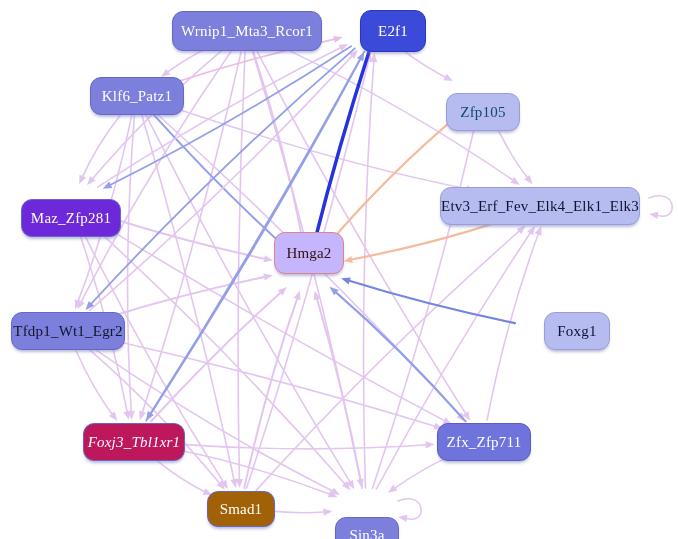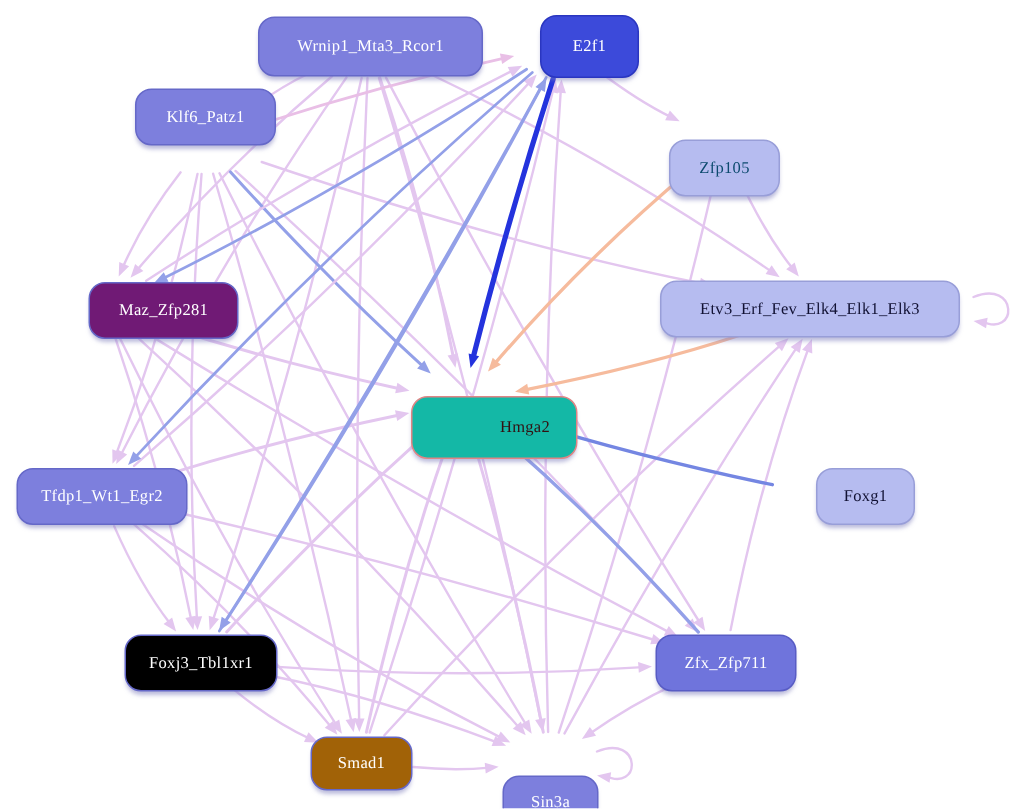--- a/index.html
+++ b/index.html
@@ -8,21 +8,21 @@
     width:678px;height:539px;
     background:#ffffff;
     overflow:hidden;
     font-family:"Liberation Serif", serif;
   }
   #edges-svg{position:absolute;left:0;top:0;width:678px;height:539px;}
   .node{
     position:absolute;
     display:flex;align-items:center;justify-content:center;
     border-radius:11px;
-    font-size:11px;
+    font-size:15px;
     text-align:center;
     box-shadow:0 3px 3px -1px rgba(130,130,190,0.55);
     cursor:pointer;
     white-space:nowrap;
     letter-spacing:0.2px;
   }
   .node span{padding:0 4px;}
 </style>
 </head>
 <body>
@@ -144,42 +144,42 @@
       <path d="M 491.19886205388485 115.4074858507876 Q 508.6676112553835 154.16154587172096 528.8285956535365 179.57420583085258" fill="none" stroke="#e3c6ef" stroke-width="1.6" stroke-linecap="round"></path>
       <polygon points="532.5576583302391,184.2746410823185 524.1438031643056,179.46142581114117 529.7843254660647,174.98655059909805" fill="#e3c6ef"></polygon>
     </svg>
   <div id="nodes-layer">
       <div class="node" style="left: 172px; top: 11px; width: 148px; height: 38px; background: rgb(125, 127, 221); border: 1px solid rgb(101, 104, 200); color: rgb(255, 255, 255);">
         <span>Wrnip1_Mta3_Rcor1</span>
       </div>
       <div class="node" style="left: 344px; top: 10px; width: 64px; height: 40px; background: rgb(60, 74, 218); border: 1px solid rgb(42, 54, 192); color: rgb(255, 255, 255); margin-left: 16px;">
         <span>E2f1</span>
       </div>
-      <div class="node" style="left: 90px; top: 59px; width: 92px; height: 36px; background: rgb(125, 127, 221); border: 1px solid rgb(101, 104, 200); color: rgb(255, 255, 255);">
+      <div class="node" style="left: 90px; top: 77px; width: 92px; height: 36px; background: rgb(125, 127, 221); border: 1px solid rgb(101, 104, 200); color: rgb(255, 255, 255);">
         <span>Klf6_Patz1</span>
       </div>
       <div class="node" style="left: 446px; top: 93px; width: 72px; height: 36px; background: rgb(182, 188, 240); border: 1px solid rgb(152, 158, 216); color: #0c4a6e; font-family: Liberation Serif, serif;">
         <span>Zfp105</span>
       </div>
-      <div class="node" style="left: 21px; top: 188px; width: 98px; height: 36px; background: #701a75; border: 1px solid rgb(101, 104, 200); color: rgb(255, 255, 255); margin-left: 38px;">
+      <div class="node" style="left: 21px; top: 199px; width: 98px; height: 36px; background: #6d28d9; border: 1px solid rgb(101, 104, 200); color: rgb(255, 255, 255);">
         <span>Maz_Zfp281</span>
       </div>
       <div class="node" style="left: 440px; top: 187px; width: 198px; height: 36px; background: rgb(182, 188, 240); border: 1px solid rgb(152, 158, 216); color: rgb(17, 17, 51);">
         <span>Etv3_Erf_Fev_Elk4_Elk1_Elk3</span>
       </div>
-      <div class="node" style="left: 274px; top: 264px; width: 68px; height: 40px; background: #14b8a6; border: 1px solid rgb(224, 133, 133); color: rgb(51, 17, 17); padding-left: 41px;">
+      <div class="node" style="left: 274px; top: 232px; width: 68px; height: 40px; background: #c4b5fd; border: 1px solid rgb(224, 133, 133); color: rgb(51, 17, 17);">
         <span>Hmga2</span>
       </div>
-      <div class="node" style="left: 11px; top: 312px; width: 112px; height: 36px; background: rgb(125, 127, 221); border: 1px solid rgb(101, 104, 200); color: #ffffff; justify-content: center;">
+      <div class="node" style="left: 11px; top: 312px; width: 112px; height: 36px; background: rgb(125, 127, 221); border: 1px solid rgb(101, 104, 200); color: #0f172a; justify-content: center;">
         <span>Tfdp1_Wt1_Egr2</span>
       </div>
       <div class="node" style="left: 516px; top: 312px; width: 64px; height: 36px; background: rgb(182, 188, 240); border: 1px solid rgb(152, 158, 216); color: rgb(17, 17, 51); margin-left: 28px;">
         <span>Foxg1</span>
       </div>
-      <div class="node" style="left: 83px; top: 423px; width: 100px; height: 36px; background: #000000; border: 1px solid rgb(101, 104, 200); color: rgb(255, 255, 255);">
+      <div class="node" style="left: 83px; top: 423px; width: 100px; height: 36px; background: #be185d; border: 1px solid rgb(101, 104, 200); color: rgb(255, 255, 255); font-style: italic;">
         <span>Foxj3_Tbl1xr1</span>
       </div>
       <div class="node" style="left: 437px; top: 423px; width: 92px; height: 36px; background: rgb(111, 116, 220); border: 1px solid rgb(88, 92, 196); color: rgb(255, 255, 255); text-align: right;">
         <span>Zfx_Zfp711</span>
       </div>
       <div class="node" style="left: 207px; top: 491px; width: 66px; height: 34px; background: #a16207; border: 1px solid rgb(101, 104, 200); color: rgb(255, 255, 255);">
         <span>Smad1</span>
       </div>
       <div class="node" style="left: 335px; top: 517px; width: 62px; height: 34px; background: rgb(125, 127, 221); border: 1px solid rgb(101, 104, 200); color: #ffffff; font-family: Liberation Serif, serif;">
         <span>Sin3a</span>

